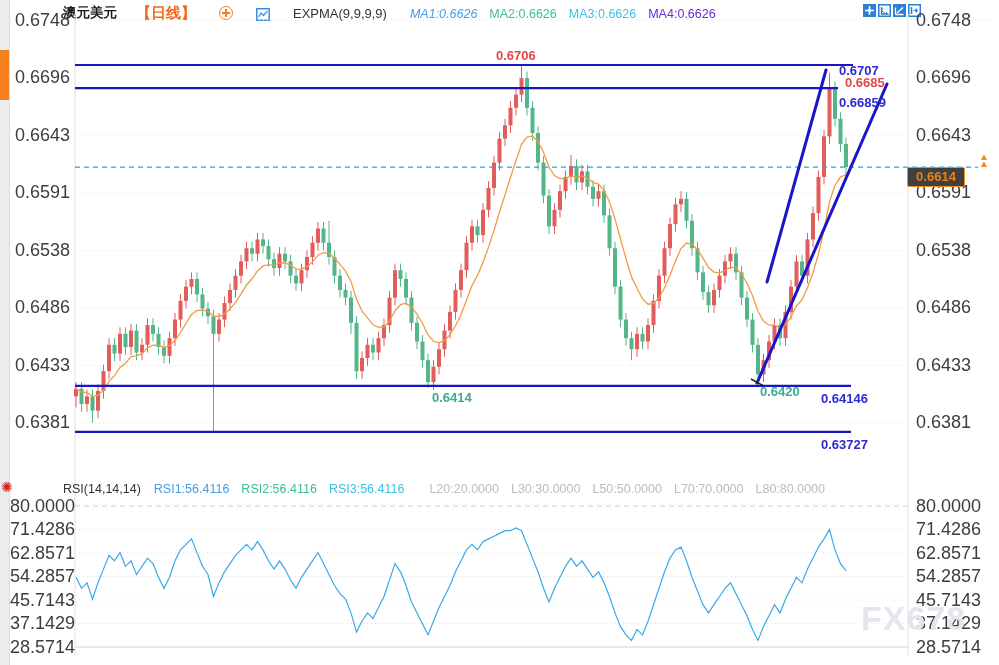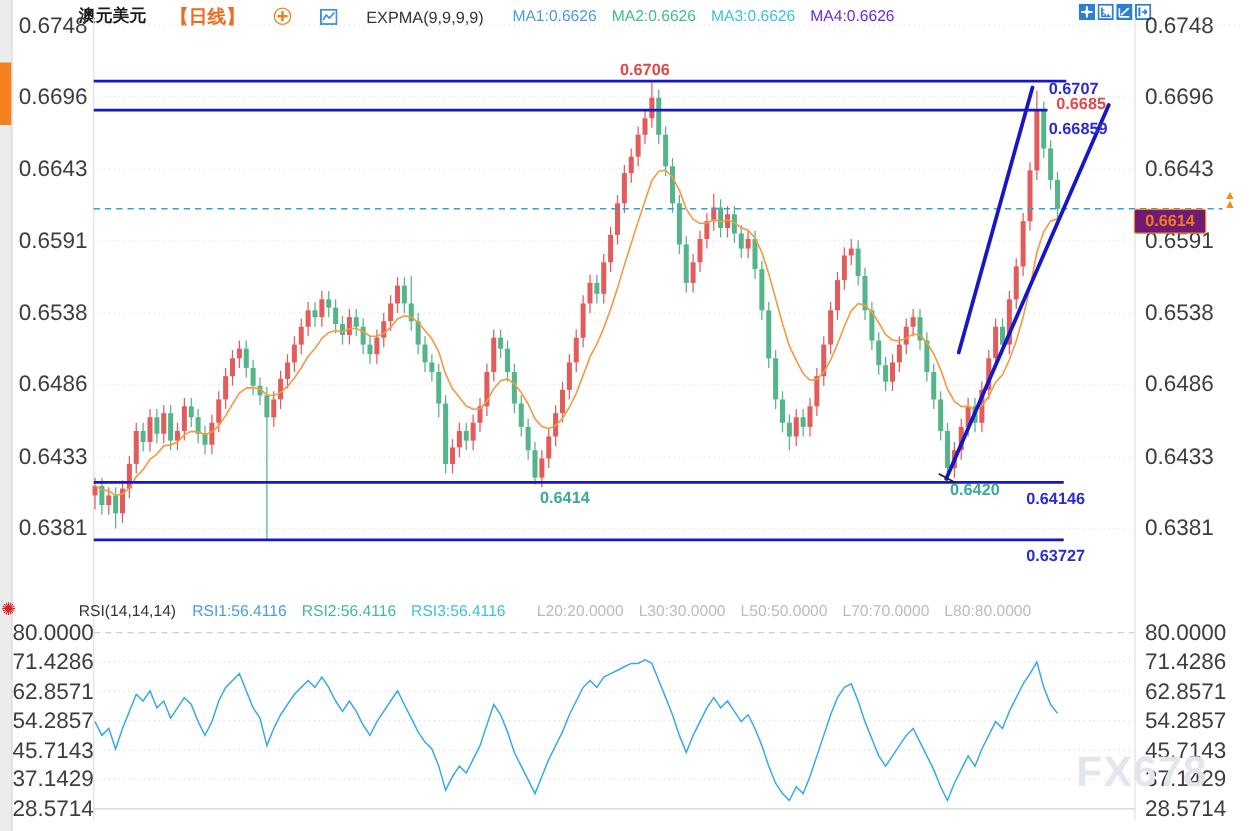--- a/index.html
+++ b/index.html
@@ -22,21 +22,21 @@
   
   .toolbar{position:absolute;left:863px;top:3px;display:flex;gap:2px;}
   .tbtn{width:13px;height:13px;display:inline-block;}
   
   .ylab{position:absolute;font-size:18px;color:#3d3d3d;line-height:15px;}
   .ylab.left{left:10px;width:60px;text-align:right;}
   .ylab.right{left:916px;text-align:left;}
   .ann{position:absolute;font-size:13px;font-weight:bold;line-height:14px;white-space:nowrap;}
   
   .px-box{position:absolute;left:907px;top:167px;width:56px;height:18px;border:1px solid #f08c1e;border-radius:2px;
-          color:#f07f12;font-size:13px;font-weight:bold;text-align:center;line-height:18px;background:#701a75;}
+          color:#f07f12;font-size:13px;font-weight:bold;text-align:center;line-height:18px;background:#404040;}
   .px-arrow{position:absolute;left:979px;top:153px;color:#f08c1e;font-size:10px;line-height:7px;text-align:center;}
   
   .rsi-ico{position:absolute;left:1px;top:480px;font-size:14px;color:#d42222;line-height:14px;}
   .rsi-hdr{position:absolute;left:63px;top:482px;display:flex;gap:13px;white-space:nowrap;font-size:12.5px;}
   .rsi-title{color:#333;}
   .watermark{position:absolute;left:861px;top:599px;font-size:34px;font-weight:bold;color:#e3e6ec;letter-spacing:1px;}
   svg.plot{position:absolute;left:0;top:0;}
 </style>
 </head>
 <body>
@@ -51,21 +51,21 @@
     <span class="sym">澳元美元</span>
     <span class="period" style="margin-left:-4px">【日线】</span>
     <span class="plus-ico"></span>
     <span class="ind-ico">
       <svg width="14" height="13">
           <rect x="0.75" y="0.75" width="12.5" height="11.5" fill="none" stroke="#3e8ede" stroke-width="1.5"></rect>
       <polyline points="2.5,9 5,5 7.5,7.5 11.5,3" fill="none" stroke="#3e8ede" stroke-width="1.3"></polyline>
         </svg>
     </span>
     <span class="expma">EXPMA(9,9,9,9)</span>
-    <span id="ma-row"><span class="ma" style="color: rgb(74, 155, 224);">MA1:0.6626</span><span class="ma" style="color: rgb(63, 189, 143);">MA2:0.6626</span><span class="ma" style="color: rgb(63, 192, 224);">MA3:0.6626</span><span class="ma" style="color: #6d28d9;">MA4:0.6626</span></span>
+    <span id="ma-row"><span class="ma" style="color: rgb(74, 155, 224); font-style: italic;">MA1:0.6626</span><span class="ma" style="color: rgb(63, 189, 143);">MA2:0.6626</span><span class="ma" style="color: rgb(63, 192, 224);">MA3:0.6626</span><span class="ma" style="color: #6d28d9;">MA4:0.6626</span></span>
   </div>
 
   <div class="toolbar">
     <span class="tbtn">
       <svg width="13" height="13">
           <rect width="13" height="13" fill="#2b7fd4"></rect>
         <path d="M6.5 2v9M2 6.5h9" stroke="#fff" stroke-width="1.6"></path>
         <rect x="5" y="5" width="3" height="3" fill="#fff"></rect>
         </svg>
     </span>

